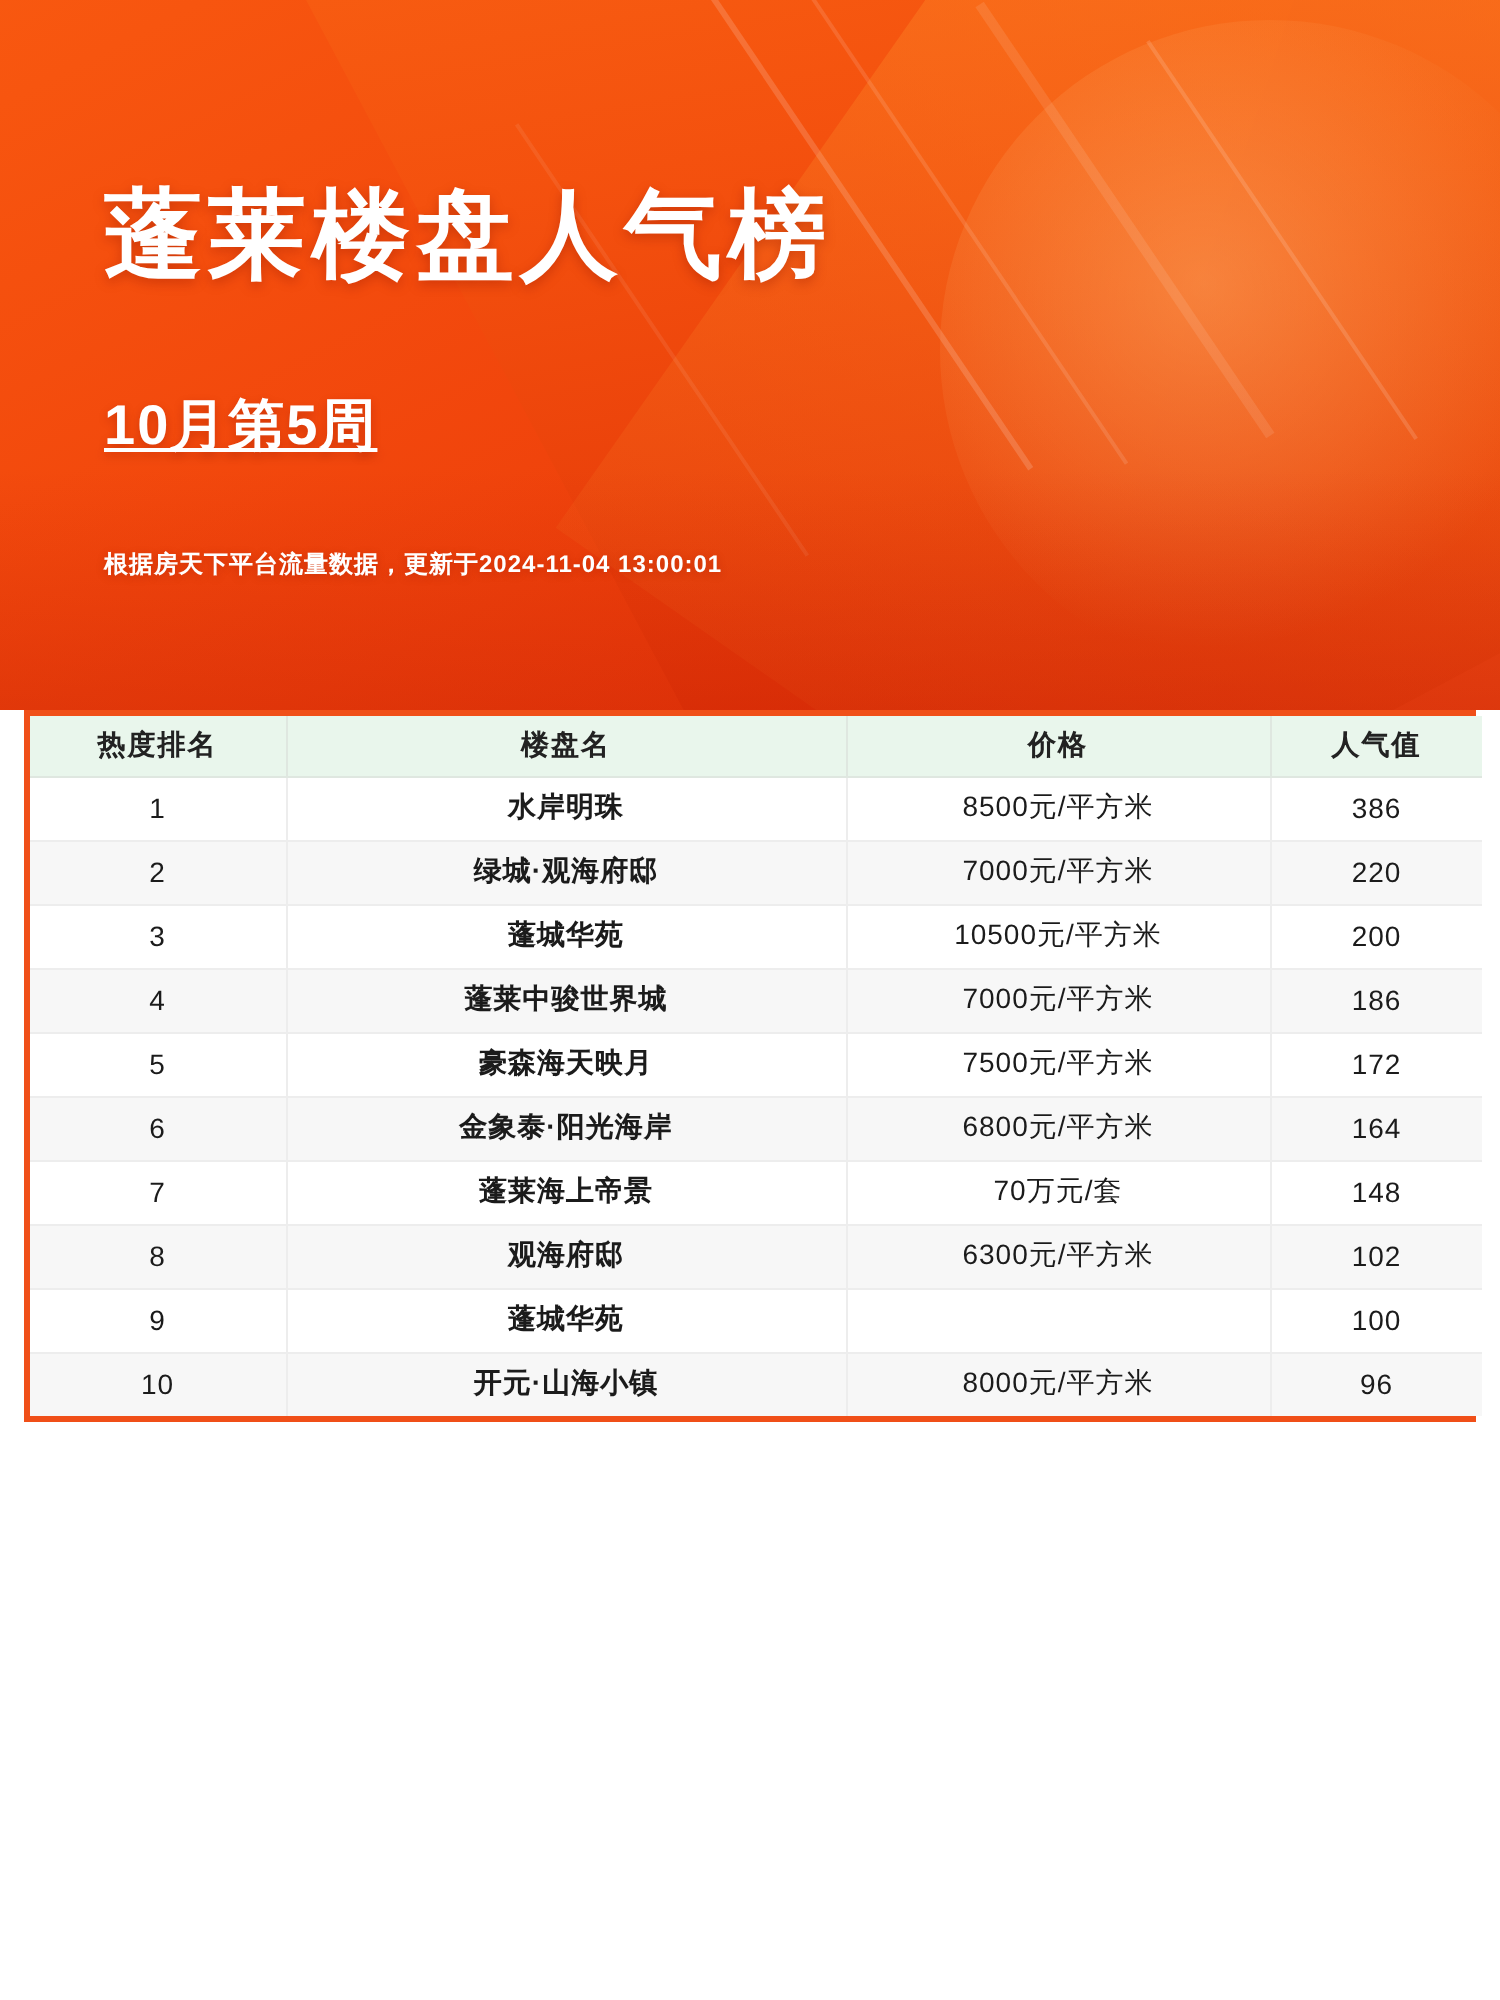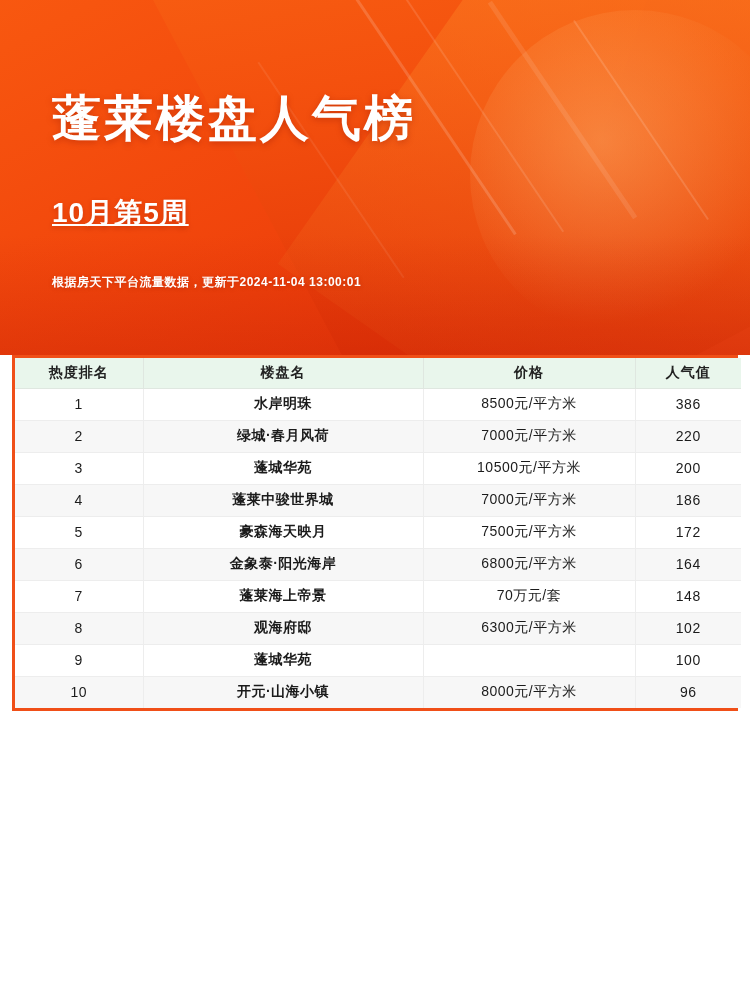--- a/index.html
+++ b/index.html
@@ -193,21 +193,21 @@
       </thead>
       <tbody>
         <tr>
           <td class="cell-rank">1</td>
           <td class="cell-name">水岸明珠</td>
           <td>8500元/平方米</td>
           <td>386</td>
         </tr>
         <tr>
           <td class="cell-rank">2</td>
-          <td class="cell-name">绿城·春月风荷</td>
+          <td class="cell-name">绿城·观海府邸</td>
           <td>7000元/平方米</td>
           <td>220</td>
         </tr>
         <tr>
           <td class="cell-rank">3</td>
           <td class="cell-name">蓬城华苑</td>
           <td>10500元/平方米</td>
           <td>200</td>
         </tr>
         <tr>

